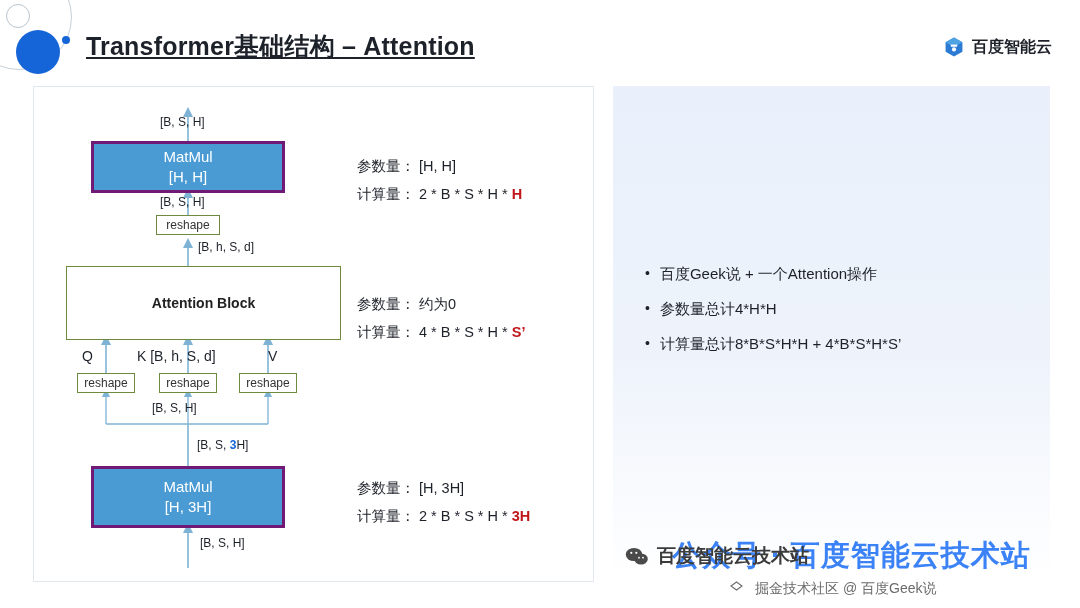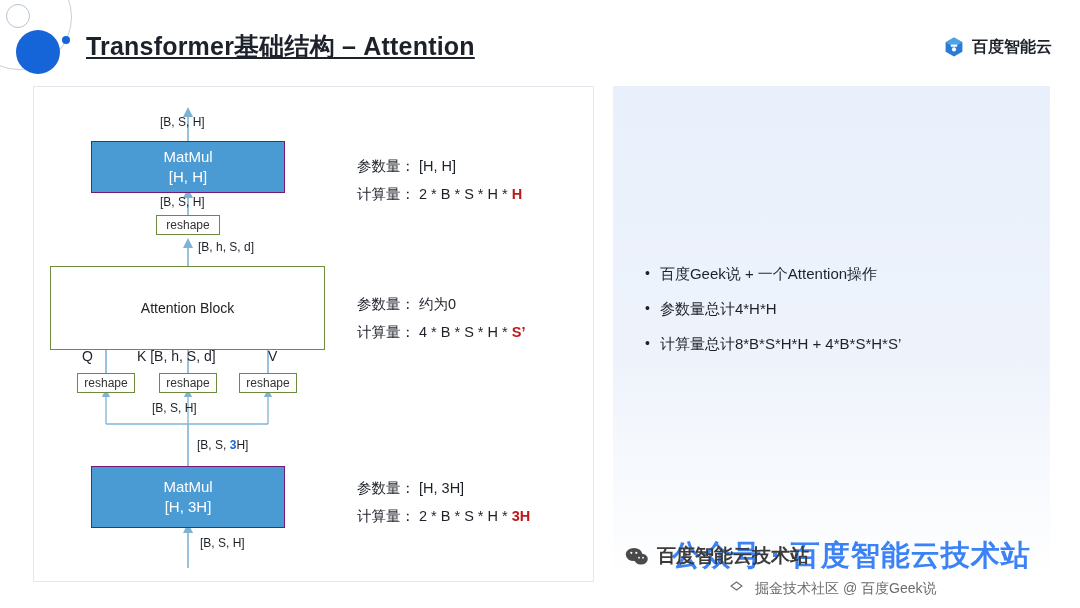--- a/index.html
+++ b/index.html
@@ -57,21 +57,21 @@
     background:linear-gradient(180deg,#e9f0fb 0%, #eef3fb 55%, #ffffff 100%);
   }
 
   
   .blk {
     position:absolute; box-sizing:border-box;
     display:flex; flex-direction:column;
     align-items:center; justify-content:center;
   }
   .blk-blue {
-    background:#4a9ad4; border:1px solid #701a75;
+    background:#4a9ad4; border:3px solid #701a75;
     color:#ffffff; font-size:15px; line-height:1.35;
   }
   .blk-white {
     background:#ffffff; border:1px solid #6d8a3f;
     color:#222; font-size:14px;
   }
   .blk-reshape {
     background:#ffffff; border:1px solid #6d8a3f;
     color:#333; font-size:12px;
     display:flex; align-items:center; justify-content:center;
@@ -176,21 +176,21 @@
   <line x1="188" y1="568" x2="188" y2="528" stroke="#7fb3d5" stroke-width="1.6" marker-end="url(#ah)"></line>
 </svg>
 
 <div class="blk blk-blue" style="left:91px; top:141px; width:194px; height:52px;">
   <div>MatMul</div>
   <div>[H, H]</div>
 </div>
 
 <div class="blk-reshape" style="left:156px; top:215px; width:64px; height:20px;">reshape</div>
 
-<div class="blk blk-white" style="left:50px; top:266px; width:275px; height:84px;">
+<div class="blk blk-white" style="left:66px; top:266px; width:275px; height:74px;font-weight:bold;">
   <div>Attention Block</div>
 </div>
 
 <div class="blk-reshape" style="left:77px; top:373px; width:58px; height:20px;">reshape</div>
 <div class="blk-reshape" style="left:159px; top:373px; width:58px; height:20px;">reshape</div>
 <div class="blk-reshape" style="left:239px; top:373px; width:58px; height:20px;">reshape</div>
 
 <div class="blk blk-blue" style="left:91px; top:466px; width:194px; height:62px;">
   <div>MatMul</div>
   <div>[H, 3H]</div>

